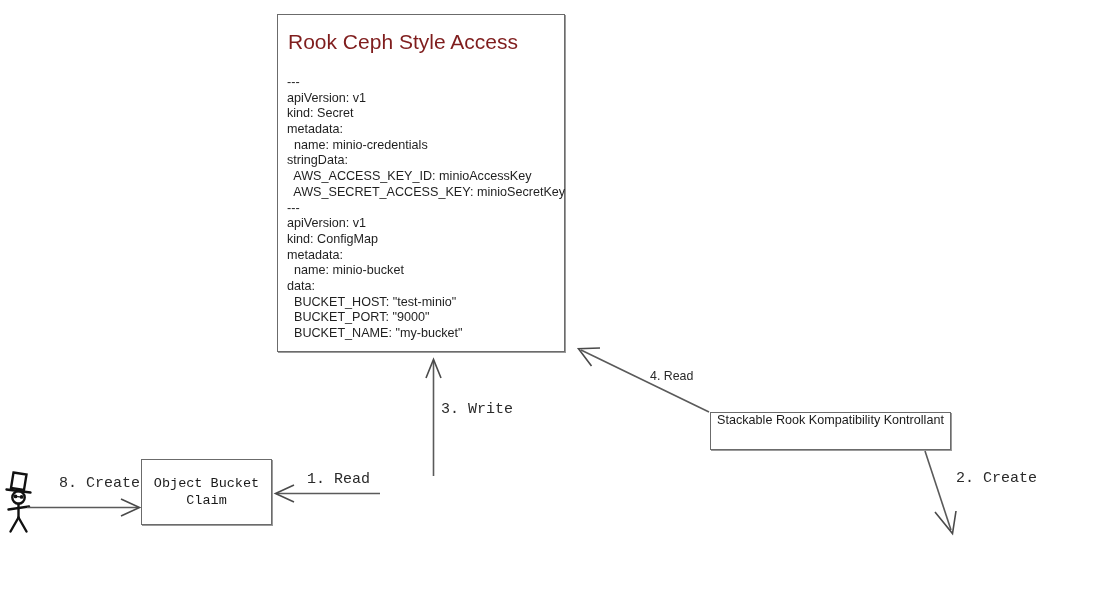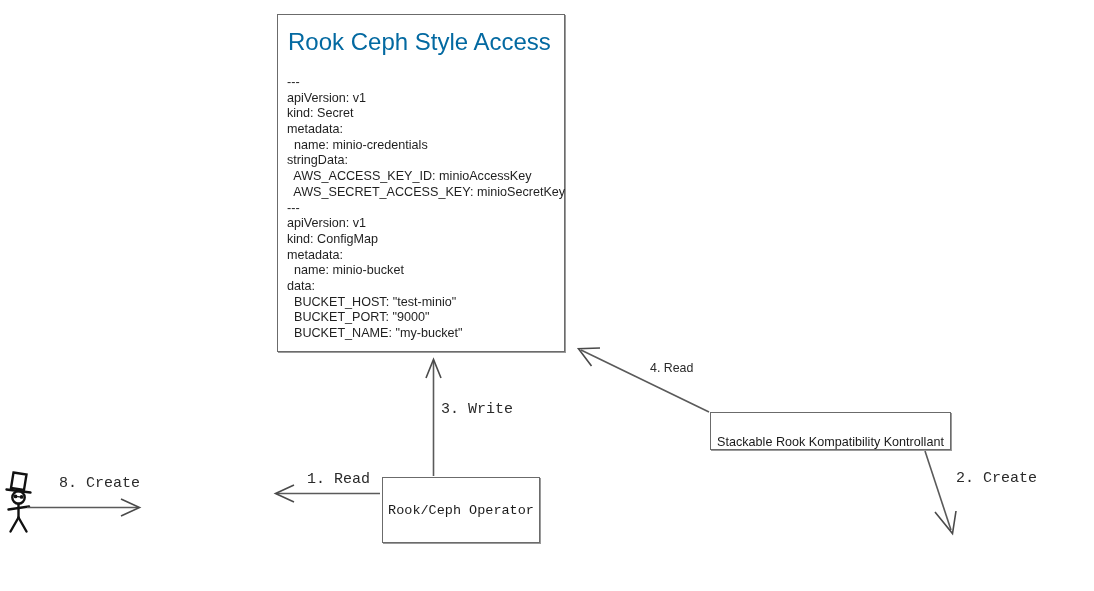--- a/index.html
+++ b/index.html
@@ -31,23 +31,23 @@
     left: 277px;
     top: 14px;
     width: 288px;
     height: 338px;
     padding: 0;
   }
   .card-title {
     position: absolute;
     left: 10px;
     top: 16px;
-    font-size: 24px;
+    font-size: 21px;
     line-height: 22px;
-    color: #0369a1;
+    color: #7f1d1d;
     white-space: nowrap;
     font-family: "Liberation Sans", sans-serif;
   }
   .yaml-body {
     position: absolute;
     left: 9px;
     top: 60px;
     font-family: "Liberation Sans", sans-serif;
     font-size: 12.6px;
     line-height: 15.7px;
@@ -69,42 +69,42 @@
     font-size: 13.5px;
     line-height: 17px;
     color: #1a1a1a;
   }
   #obc-node   { left: 141px; top: 459px; width: 131px; height: 66px; }
   #op-node    { left: 382px; top: 477px; width: 158px; height: 66px; }
   #s3-node    { left: 939px; top: 534px; width: 143px; height: 51px; }
   
   #srkk-node {
     left: 710px; top: 412px; width: 241px; height: 38px;
-    display: flex; align-items: flex-end; justify-content: center;
+    display: flex; align-items: flex-start; justify-content: center;
     font-family: "Liberation Sans", sans-serif;
     font-size: 12.6px;
     color: #1a1a1a;
     white-space: nowrap;
   }
   
   .edge-label {
     position: absolute;
     font-family: "Liberation Mono", monospace;
     font-size: 15px;
     color: #2a2a2a;
     white-space: nowrap;
   }
   .edge-label.sans {
     font-family: "Liberation Sans", sans-serif;
     font-size: 12.4px;
   }
   #lbl-create1 { left: 59px;  top: 475px; }
   #lbl-read2   { left: 307px; top: 471px; }
   #lbl-write3  { left: 441px; top: 401px; }
-  #lbl-read4   { left: 650px; top: 361px; }
+  #lbl-read4   { left: 650px; top: 369px; }
   #lbl-create5 { left: 956px; top: 470px; }
   
   #edges {
     position: absolute;
     left: 0; top: 0;
     width: 1094px;
     height: 591px;
     pointer-events: none;
   }
   .edge-line {
@@ -129,24 +129,24 @@
 </head>
 <body>
 
 <div id="canvas">
 
   <div class="node" id="yaml-card">
     <div class="card-title">Rook Ceph Style Access</div>
     <div class="yaml-body" id="yaml-body"><span class="yaml-line">---</span><span class="yaml-line">apiVersion: v1</span><span class="yaml-line">kind: Secret</span><span class="yaml-line">metadata:</span><span class="yaml-line">  name: minio-credentials</span><span class="yaml-line">stringData:</span><span class="yaml-line">  AWS_ACCESS_KEY_ID: minioAccessKey</span><span class="yaml-line">  AWS_SECRET_ACCESS_KEY: minioSecretKey</span><span class="yaml-line">---</span><span class="yaml-line">apiVersion: v1</span><span class="yaml-line">kind: ConfigMap</span><span class="yaml-line">metadata:</span><span class="yaml-line">  name: minio-bucket</span><span class="yaml-line">data:</span><span class="yaml-line">  BUCKET_HOST: "test-minio"</span><span class="yaml-line">  BUCKET_PORT: "9000"</span><span class="yaml-line">  BUCKET_NAME: "my-bucket"</span></div>
   </div>
 
-
-  <div class="node mono-node" id="op-node">
-    <span>Rook/Ceph Operator</span>
+  <div class="node mono-node" id="obc-node">
+    <span id="obc-label">Object Bucket<br>Claim</span>
   </div>
+
 
   <div class="node" id="srkk-node">
     <span>Stackable Rook Kompatibility Kontrollant</span>
   </div>
 
 
   <div class="edge-label" id="lbl-create1">8. Create</div>
   <div class="edge-label" id="lbl-read2">1. Read</div>
   <div class="edge-label" id="lbl-write3">3. Write</div>
   <div class="edge-label sans" id="lbl-read4">4. Read</div>

